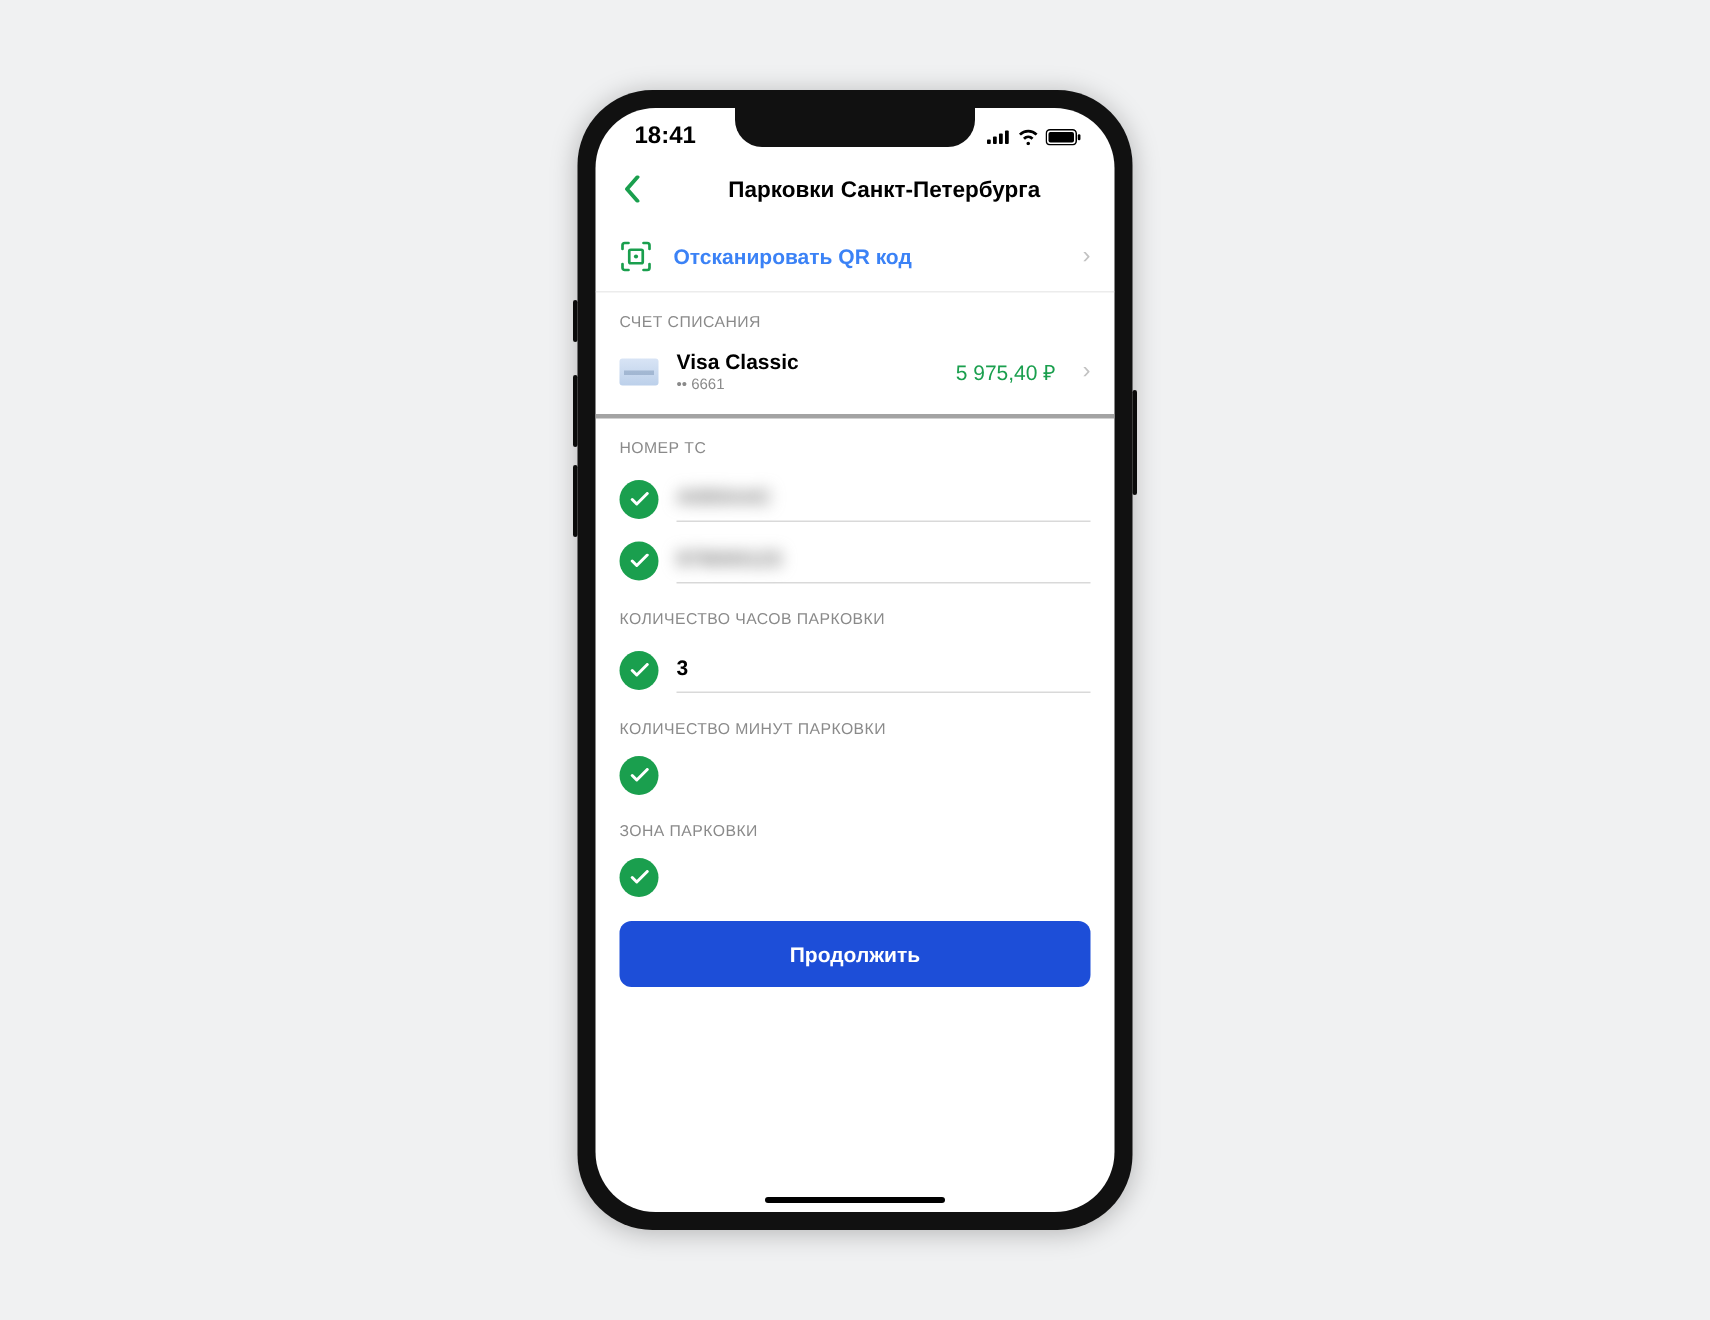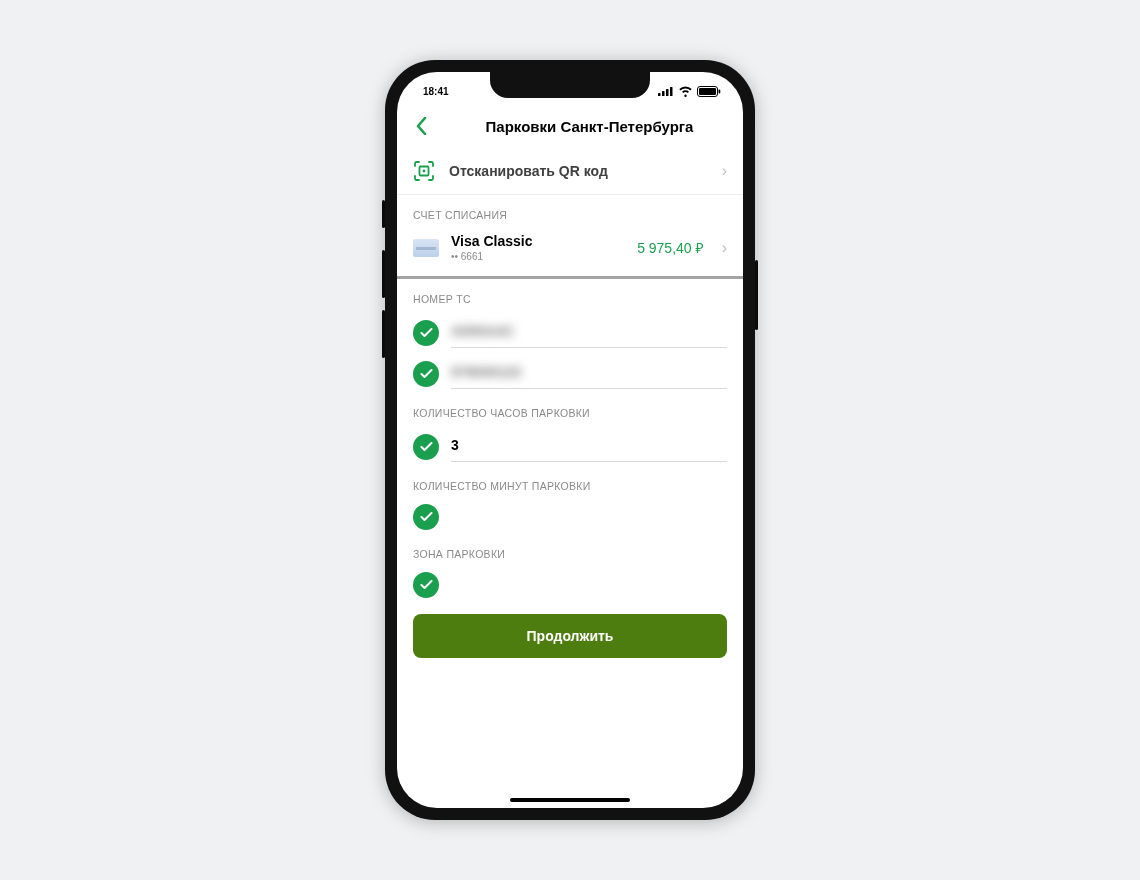--- a/index.html
+++ b/index.html
@@ -42,21 +42,21 @@
     border-bottom-left-radius: 18px;
     border-bottom-right-radius: 18px;
     z-index: 10;
   }
   .statusbar {
     height: 38px;
     display: flex;
     align-items: center;
     justify-content: space-between;
     padding: 0 22px 0 26px;
-    font-size: 10px;
+    font-size: 16px;
     font-weight: 600;
   }
   .status-right { display: flex; align-items: center; gap: 4px; }
   .header {
     display: flex;
     align-items: center;
     padding: 4px 12px 10px;
     position: relative;
     gap: 39px;
   }
@@ -72,21 +72,21 @@
     margin-left: -24px;
   }
   .content { flex: 1; overflow: hidden; }
   .qr-row {
     display: flex;
     align-items: center;
     padding: 12px 16px;
     border-bottom: 1px solid #ececec;
     gap: 14px;
   }
-  .qr-label { color: #404040; font-weight: 600; font-size: 14px; flex: 1; }
+  .qr-label { color: #3b82f6; font-weight: 600; font-size: 14px; flex: 1; }
   .section-label {
     font-size: 10.5px;
     letter-spacing: 0.3px;
     color: #8a8a8a;
     text-transform: uppercase;
     padding: 14px 16px 6px;
   }
   .account-row {
     display: flex;
     align-items: center;
@@ -130,21 +130,21 @@
     font-weight: 600;
     min-height: 28px;
   }
   .blurred {
     filter: blur(5px);
     color: #777;
     user-select: none;
   }
   .continue {
     margin: 12px 16px 16px;
-    background: #4d7c0f;
+    background: #1d4ed8;
     color: #fff;
     border: none;
     border-radius: 8px;
     height: 44px;
     font-size: 14px;
     font-weight: 600;
     width: calc(100% - 32px);
   }
   .home-indicator {
     position: absolute;

